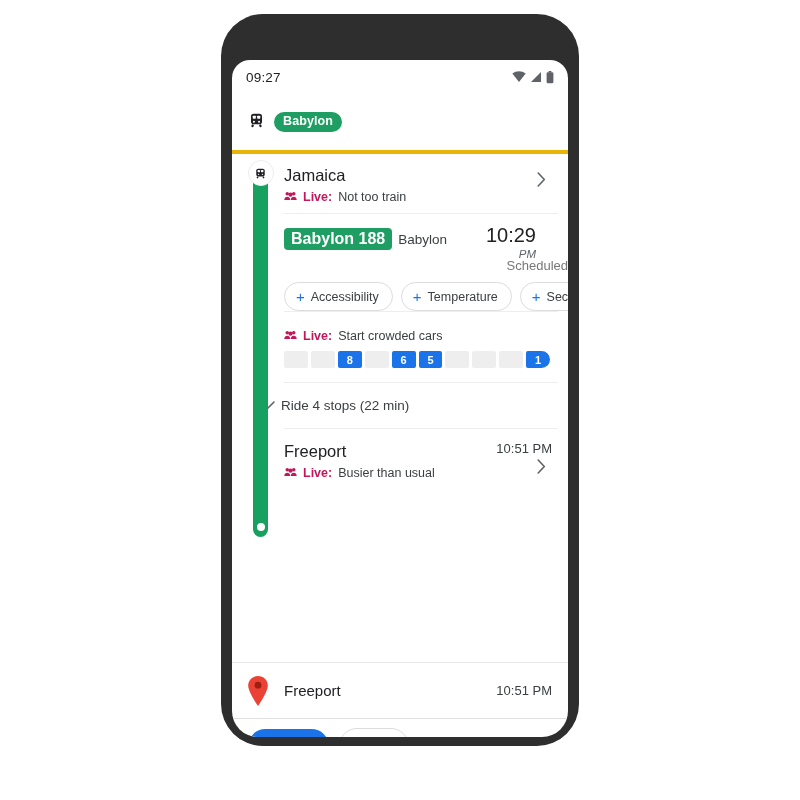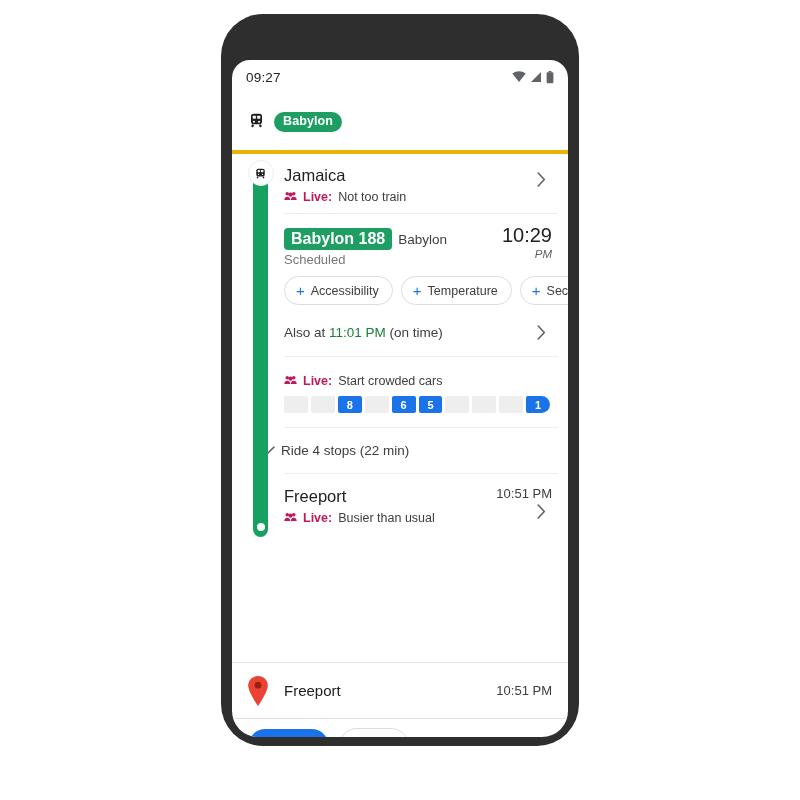--- a/index.html
+++ b/index.html
@@ -123,23 +123,23 @@
     display: inline-block;
     background: #1e9e62; color: #ffffff;
     font-size: 16px; font-weight: bold;
     border-radius: 4px; padding: 2.5px 7px 3.5px 7px;
     line-height: 1; vertical-align: middle;
   }
   .dep-dest {
     font-size: 13.5px; color: #3c4043; margin-left: 6px;
     vertical-align: middle;
   }
-  .dep-status { font-size: 13px; color: #777777; margin-top: 2px; }
+  .dep-status { font-size: 13px; color: #777777; margin-top: 8px; text-align: right; }
   .dep-time-wrap {
-    position: absolute; right: 16px; top: 10px; text-align: right;
+    position: absolute; right: 32px; top: 10px; text-align: right;
   }
   .dep-time { font-size: 20px; color: #202124; line-height: 22px; }
   .dep-ampm { font-size: 11.5px; color: #5f6368; margin-top: 2px; font-style: italic; }
 
   
   #onboard-question {
     font-size: 13.5px; color: #3c4043; margin-top: 20px;
   }
   #chip-row {
     display: flex; gap: 8px; margin-top: 9px; white-space: nowrap;
@@ -333,28 +333,20 @@
         <div class="chip">
           <span class="chip-plus">+</span>
           <span>Temperature</span>
         </div>
         <div class="chip">
           <span class="chip-plus">+</span>
           <span>Security</span>
         </div>
       </div>
 
-      <div id="also-row">
-        <span>Also at </span><span class="time-green">11:01 PM</span><span> (on time)</span>
-        <span class="chevron-right" style="top:0">
-          <svg width="9" height="15" viewBox="0 0 9 15">
-              <path d="M1.2 1 L7.3 7.5 L1.2 14" stroke="#5f6368" stroke-width="1.6" fill="none" stroke-linecap="round" stroke-linejoin="round"></path>
-            </svg>
-        </span>
-      </div>
 
       <div class="row-divider"></div>
 
       <div id="crowd-block">
         <div class="live-line">
           <span>
             <svg width="13" height="10" viewBox="0 0 16 12">
               <circle cx="4" cy="3.2" r="2.2" fill="#c2185b"></circle>
               <circle cx="12" cy="3.2" r="2.2" fill="#c2185b"></circle>
               <circle cx="8" cy="4.4" r="2.6" fill="#c2185b"></circle>

